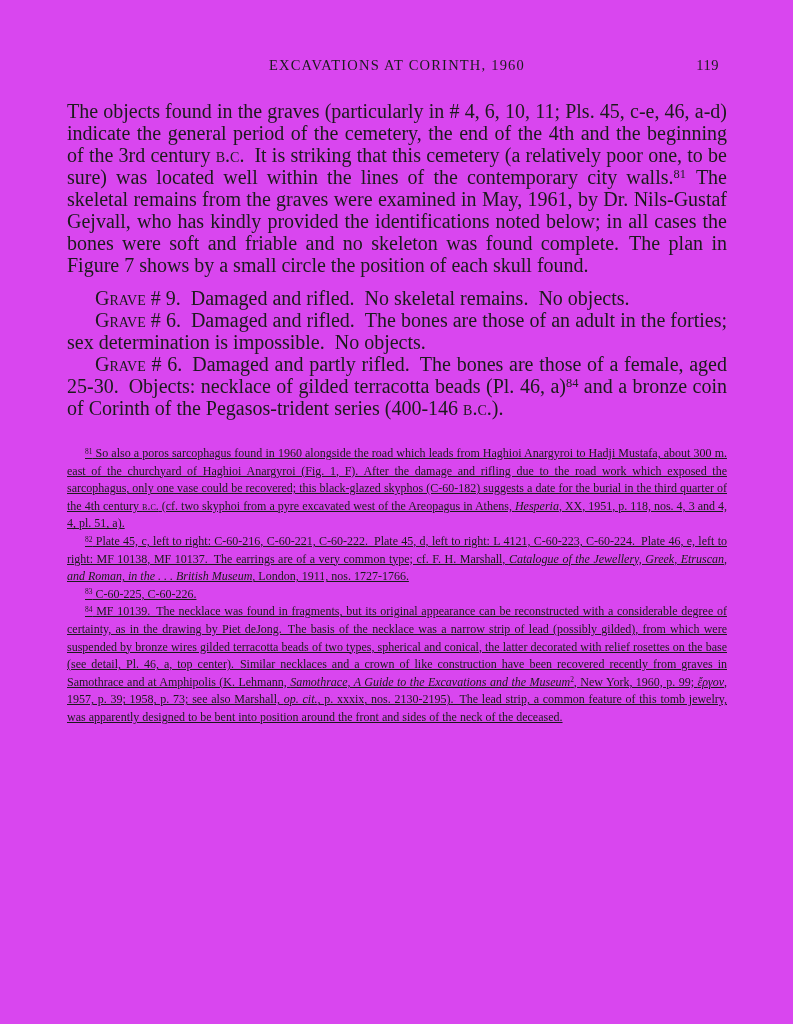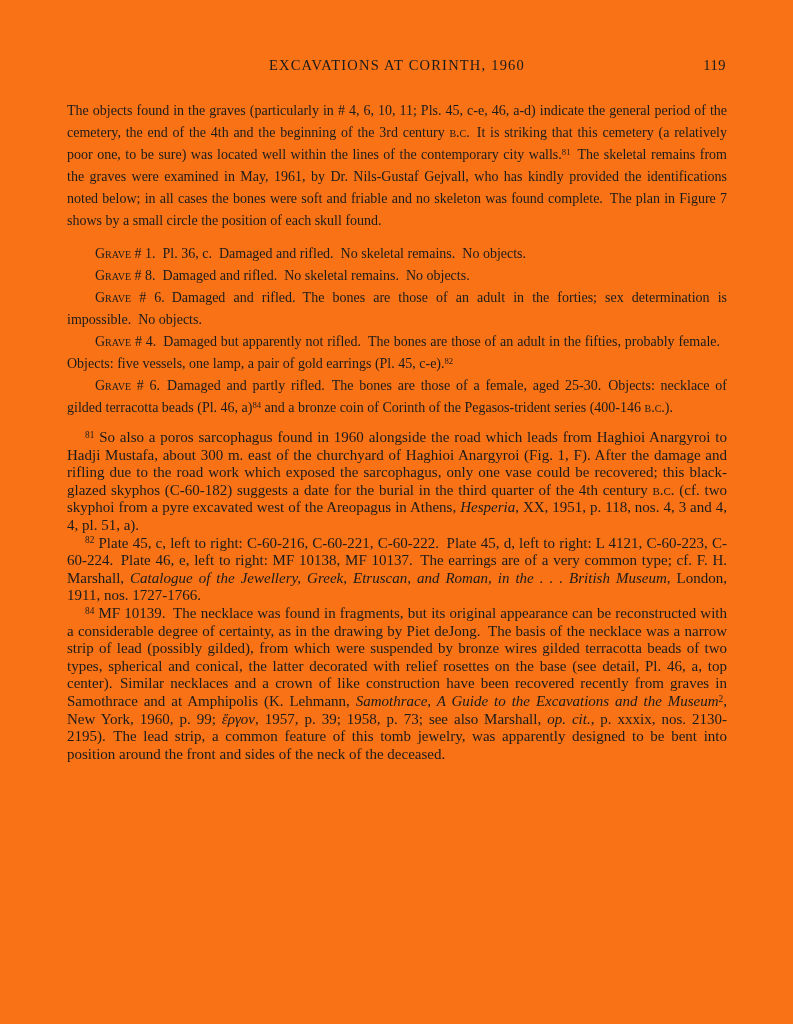--- a/index.html
+++ b/index.html
@@ -1,86 +1,86 @@
 <!DOCTYPE html>
 <html><head>
 <meta charset="utf-8">
 <style>
   * { margin: 0; padding: 0; box-sizing: border-box; }
   html, body { background: #d8d8d4; }
   .page {
     width: 793px;
     height: 1024px;
     margin: 0 auto;
-    background: #f97316;
+    background: #d946ef;
     color: #1b1b1b;
     font-family: "Liberation Serif", "DejaVu Serif", serif;
     padding: 57px 66px 40px 67px;
     overflow: hidden;
   }
   .page-header {
     position: relative;
     text-align: center;
     font-size: 14.5px;
     letter-spacing: 1.2px;
     margin-bottom: 26px;
     white-space: nowrap;
   }
   .page-number {
     position: absolute;
-    right: 1px;
+    right: 8px;
     top: 0;
     letter-spacing: 0.5px;
   }
   .body-text {
-    font-size: 14px;
+    font-size: 20px;
     line-height: 22px;
     text-align: justify;
   }
   .para { margin: 0; }
   .graves { margin-top: 11px; }
   .para.grave { text-indent: 28px; }
   sup {
     font-size: 0.62em;
     line-height: 0;
     vertical-align: baseline;
     position: relative;
     top: -0.45em;
   }
   .sc { font-variant: small-caps; }
   i { font-style: italic; }
   .footnotes {
-    margin-top: 10px;
-    font-size: 15px;
+    margin-top: 26px;
+    font-size: 12px;
     line-height: 17.6px;
     text-align: justify;
+    text-decoration: underline;
   }
   .fn { text-indent: 18px; margin: 0; }
 </style>
 </head>
 <body>
 
 <div class="page">
 
   <div class="page-header">
     <span class="running-title">EXCAVATIONS AT CORINTH, 1960</span>
     <span class="page-number">119</span>
   </div>
 
   <div class="body-text">
     <p class="para intro"><span>The objects found in the graves (particularly in # 4, 6, 10, 11; Pls. 45, c-e, 46, a-d) indicate the general period of the cemetery, the end of the 4th and the beginning of the 3rd century </span><span class="sc">b.c.</span><span> It is striking that this cemetery (a relatively poor one, to be sure) was located well within the lines of the contemporary city walls.</span><sup>81</sup><span> The skeletal remains from the graves were examined in May, 1961, by Dr. Nils-Gustaf Gejvall, who has kindly provided the identifications noted below; in all cases the bones were soft and friable and no skeleton was found complete. The plan in Figure 7 shows by a small circle the position of each skull found.</span></p>
 
     <div class="graves">
-      <p class="para grave"><span class="sc">Grave</span><span> # 1. Pl. 36, c. Damaged and rifled. No skeletal remains. No objects.</span></p>
-      <p class="para grave"><span class="sc">Grave</span><span> # 8. Damaged and rifled. No skeletal remains. No objects.</span></p>
+      <p class="para grave"><span class="sc">Grave</span><span> # 9. Damaged and rifled. No skeletal remains. No objects.</span></p>
       <p class="para grave"><span class="sc">Grave</span><span> # 6. Damaged and rifled. The bones are those of an adult in the forties; sex determination is impossible. No objects.</span></p>
-      <p class="para grave"><span class="sc">Grave</span><span> # 4. Damaged but apparently not rifled. The bones are those of an adult in the fifties, probably female. Objects: five vessels, one lamp, a pair of gold earrings (Pl. 45, c-e).</span><sup>82</sup></p>
       <p class="para grave"><span class="sc">Grave</span><span> # 6. Damaged and partly rifled. The bones are those of a female, aged 25-30. Objects: necklace of gilded terracotta beads (Pl. 46, a)</span><sup>84</sup><span> and a bronze coin of Corinth of the Pegasos-trident series (400-146 </span><span class="sc">b.c.</span><span>).</span></p>
     </div>
   </div>
 
   <div class="footnotes">
     <p class="fn"><sup>81</sup><span> So also a poros sarcophagus found in 1960 alongside the road which leads from Haghioi Anargyroi to Hadji Mustafa, about 300 m. east of the churchyard of Haghioi Anargyroi (Fig. 1, F). After the damage and rifling due to the road work which exposed the sarcophagus, only one vase could be recovered; this black-glazed skyphos (C-60-182) suggests a date for the burial in the third quarter of the 4th century </span><span class="sc">b.c.</span><span> (cf. two skyphoi from a pyre excavated west of the Areopagus in Athens, </span><i>Hesperia</i><span>, XX, 1951, p. 118, nos. 4, 3 and 4, 4, pl. 51, a).</span></p>
     <p class="fn"><sup>82</sup><span> Plate 45, c, left to right: C-60-216, C-60-221, C-60-222. Plate 45, d, left to right: L 4121, C-60-223, C-60-224. Plate 46, e, left to right: MF 10138, MF 10137. The earrings are of a very common type; cf. F. H. Marshall, </span><i>Catalogue of the Jewellery, Greek, Etruscan, and Roman, in the . . . British Museum</i><span>, London, 1911, nos. 1727-1766.</span></p>
+    <p class="fn"><sup>83</sup><span> C-60-225, C-60-226.</span></p>
     <p class="fn"><sup>84</sup><span> MF 10139. The necklace was found in fragments, but its original appearance can be reconstructed with a considerable degree of certainty, as in the drawing by Piet deJong. The basis of the necklace was a narrow strip of lead (possibly gilded), from which were suspended by bronze wires gilded terracotta beads of two types, spherical and conical, the latter decorated with relief rosettes on the base (see detail, Pl. 46, a, top center). Similar necklaces and a crown of like construction have been recovered recently from graves in Samothrace and at Amphipolis (K. Lehmann, </span><i>Samothrace, A Guide to the Excavations and the Museum</i><sup>2</sup><span>, New York, 1960, p. 99; </span><i>ἔργον</i><span>, 1957, p. 39; 1958, p. 73; see also Marshall, </span><i>op. cit.</i><span>, p. xxxix, nos. 2130-2195). The lead strip, a common feature of this tomb jewelry, was apparently designed to be bent into position around the front and sides of the neck of the deceased.</span></p>
   </div>
 
 </div>
 
 </body></html>

